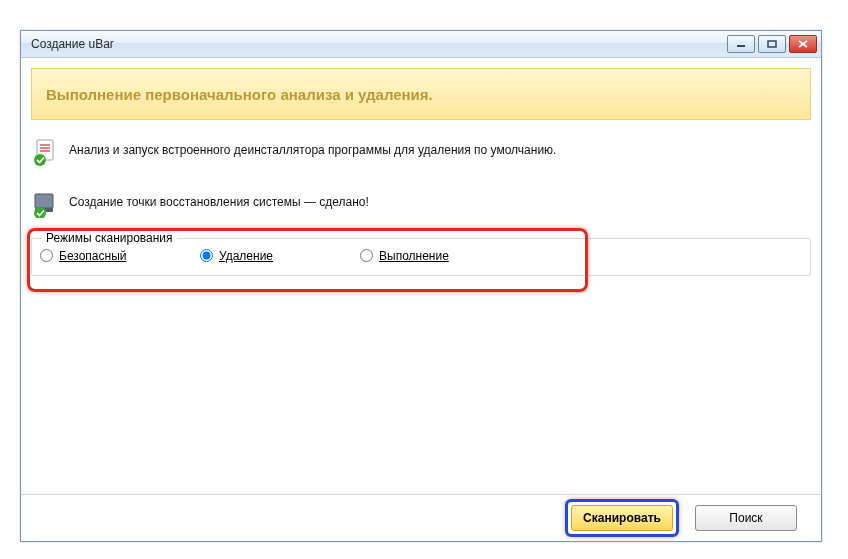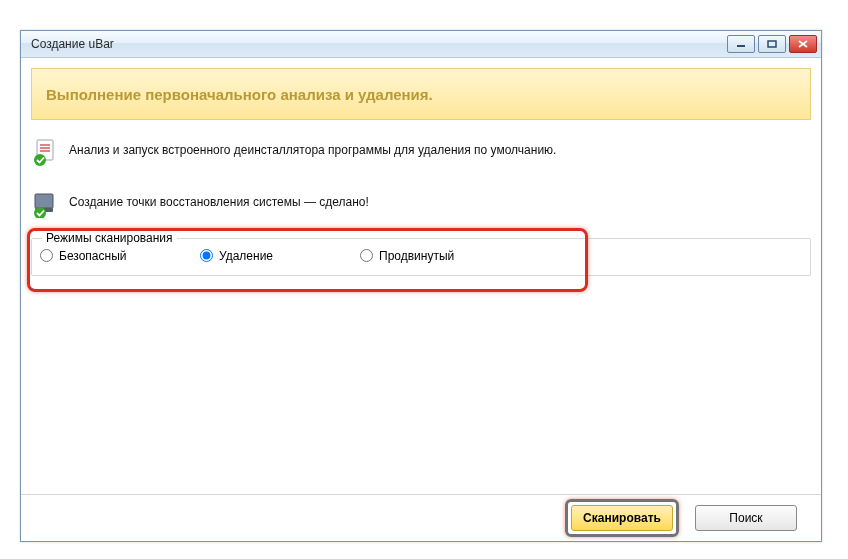--- a/index.html
+++ b/index.html
@@ -96,20 +96,21 @@
     padding: 0;
     box-shadow: 0 0 4px rgba(221,43,31,0.5);
   }
   
   .outer-fieldset {
     position: relative;
     border: 1px solid #d7d7d7;
     border-radius: 2px;
     margin: 4px 0 0 0;
     padding: 10px 12px 12px 8px;
+    text-decoration: underline;
   }
   .outer-fieldset .legend-cover {
     position: absolute;
     top: -8px;
     left: 10px;
     background: #fff;
     padding: 0 4px;
     font-size: 12px;
   }
   .radio-row {
@@ -151,21 +152,21 @@
     align-items: center;
     justify-content: center;
     cursor: pointer;
   }
   .btn.primary {
     background: linear-gradient(to bottom, #fff2b5 0%, #ffd957 100%);
     border-color: #c7a438;
     font-weight: bold;
   }
   .highlight-red-btn {
-    border: 3px solid #737373;
+    border: 3px solid #1d4ed8;
     border-radius: 6px;
     padding: 3px;
     box-shadow: 0 0 4px rgba(221,43,31,0.5);
     margin-left: 48px;
   }
 </style>
 </head>
 <body>
 
 <div class="window">
@@ -233,21 +234,21 @@
           <label class="radio-item">
             <input type="radio" name="mode" style="">
             <span>Безопасный</span>
           </label>
           <label class="radio-item">
             <input type="radio" name="mode" checked="" style="">
             <span>Удаление</span>
           </label>
           <label class="radio-item">
             <input type="radio" name="mode" style="">
-            <span>Продвинутый</span>
+            <span>Выполнение</span>
           </label>
         </div>
       </div>
 
       <div class="highlight-red-group" style="position:absolute; left:-6px; top:-10px; height:58px; width:555px; pointer-events:none;"></div>
     </div>
 
   </div>
 
   <div class="footer">

